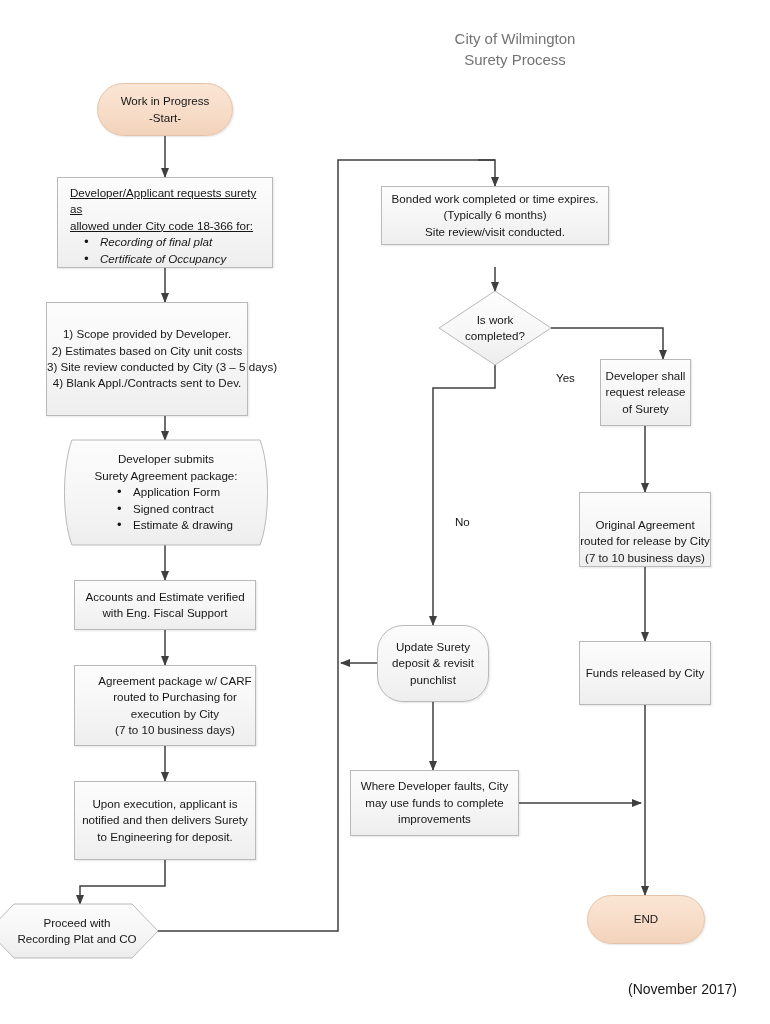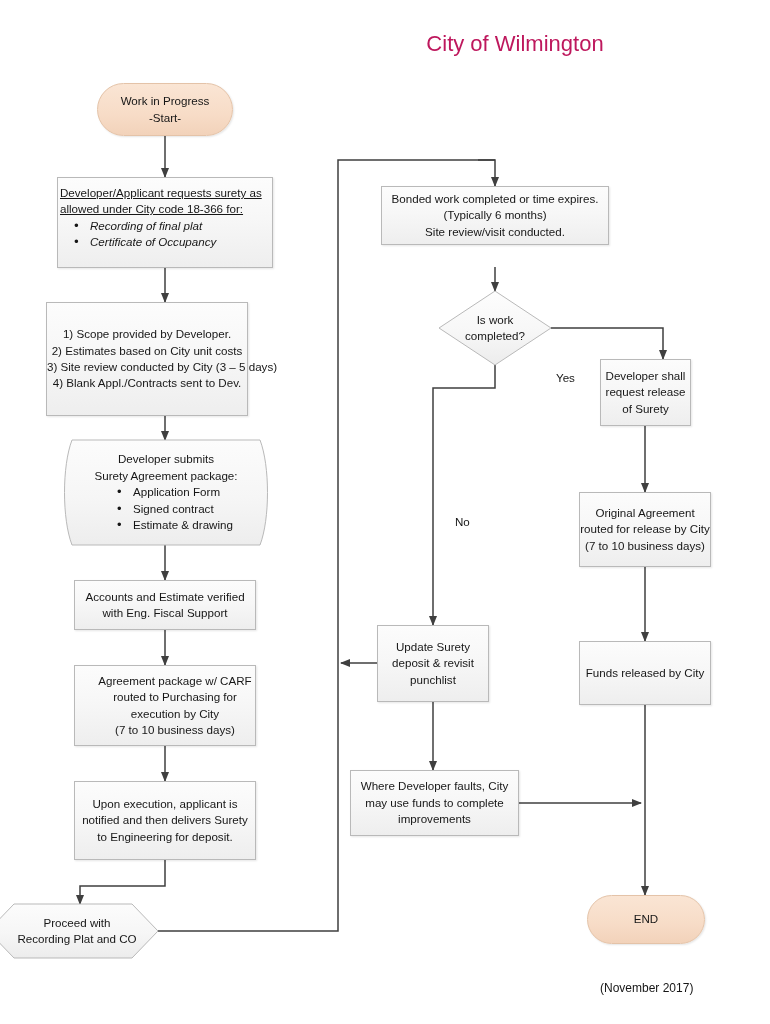--- a/index.html
+++ b/index.html
@@ -51,37 +51,38 @@
     content: "\2022"; position: absolute; left: -16px; top: -1px; font-size: 13px;
   }
   .blist-c { text-align: left; margin: 0 auto; padding: 0 0 0 34px; list-style: none; display: table; }
   .blist-c li { position: relative; white-space: nowrap; }
   .blist-c li::before {
     content: "\2022"; position: absolute; left: -16px; top: -1px; font-size: 13px;
   }
 
   #title {
     position: absolute; left: 355px; top: 28px; width: 320px;
-    text-align: center; font-size: 22px; line-height: 1.42; color: #be185d;
+    text-align: center; font-size: 15px; line-height: 1.42; color: #737373;
   }
   .edge-label {
     position: absolute; font-size: 11.6px; color: #161616;
   }
   #footer-date {
-    position: absolute; left: 600px; top: 981px;
-    font-size: 12px; color: #161616;
+    position: absolute; left: 628px; top: 981px;
+    font-size: 14px; color: #161616;
   }
 </style>
 </head>
 <body>
 
 <div id="canvas">
 
   <div id="title">
     <div>City of Wilmington</div>
+    <div>Surety Process</div>
   </div>
 
   <svg id="edges" viewBox="0 0 770 1024" xmlns="http://www.w3.org/2000/svg">
     <defs>
       <marker id="ah" markerWidth="10" markerHeight="8" refX="9" refY="4" orient="auto" markerUnits="userSpaceOnUse">
         <path d="M0,0 L10,4 L0,8 z" fill="#3f3f3f"></path>
       </marker>
     </defs>
     <g fill="none" stroke="#3f3f3f" stroke-width="1.5" marker-end="url(#ah)">
       <path d="M165,136 L165,177"></path>
@@ -112,21 +113,21 @@
   <div class="edge-label" style="left:528px; top:371px;margin-left:28px;">Yes</div>
   <div class="edge-label" style="left:455px; top:515px;">No</div>
 
   <div class="node term" style="left:97px; top:83px; width:136px; height:53px;">
     <div class="lines">
       <div>Work in Progress</div>
       <div>-Start-</div>
     </div>
   </div>
 
-  <div class="node proc" style="left:57px; top:177px; width:216px; height:91px; align-items:flex-start; justify-content:flex-start; padding:7px 8px 0 2px;">
+  <div class="node proc" style="left:57px; top:177px; width:216px; height:91px; align-items:flex-start; justify-content:flex-start; padding:7px 8px 0 12px;">
     <div class="lines">
       <div class="ul-head">Developer/Applicant requests surety as</div>
       <div class="ul-head">allowed under City code 18-366 for:</div>
       <ul class="blist">
         <li>Recording of final plat</li>
         <li>Certificate of Occupancy</li>
       </ul>
     </div>
   </div>
 
@@ -228,35 +229,35 @@
         </linearGradient>
       </defs>
       <path d="M56,0 L112,37 L56,74 L0,37 Z" fill="url(#gdia)" stroke="#b9b9b9" stroke-width="1"></path>
     </svg>
     <div class="shape-txt lines">
       <div>Is work</div>
       <div>completed?</div>
     </div>
   </div>
 
-  <div class="node proc" style="left:579px; top:492px; width:132px; height:75px;">
+  <div class="node proc" style="left:579px; top:492px; width:132px; height:75px;justify-content:flex-end;">
     <div class="lines">
       <div>Original Agreement</div>
       <div>routed for release by City</div>
       <div>(7 to 10 business days)</div>
     </div>
   </div>
 
   <div class="node proc" style="left:579px; top:641px; width:132px; height:64px;">
     <div class="lines">
       <div>Funds released by City</div>
     </div>
   </div>
 
-  <div class="node proc" style="left:377px; top:625px; width:112px; height:77px;">
+  <div class="node proc" style="left:377px; top:625px; width:112px; height:77px;border-radius:26px;">
     <div class="lines">
       <div>Update Surety</div>
       <div>deposit &amp; revisit</div>
       <div>punchlist</div>
     </div>
   </div>
 
   <div class="node proc" style="left:350px; top:770px; width:169px; height:66px;">
     <div class="lines">
       <div>Where Developer faults, City</div>

